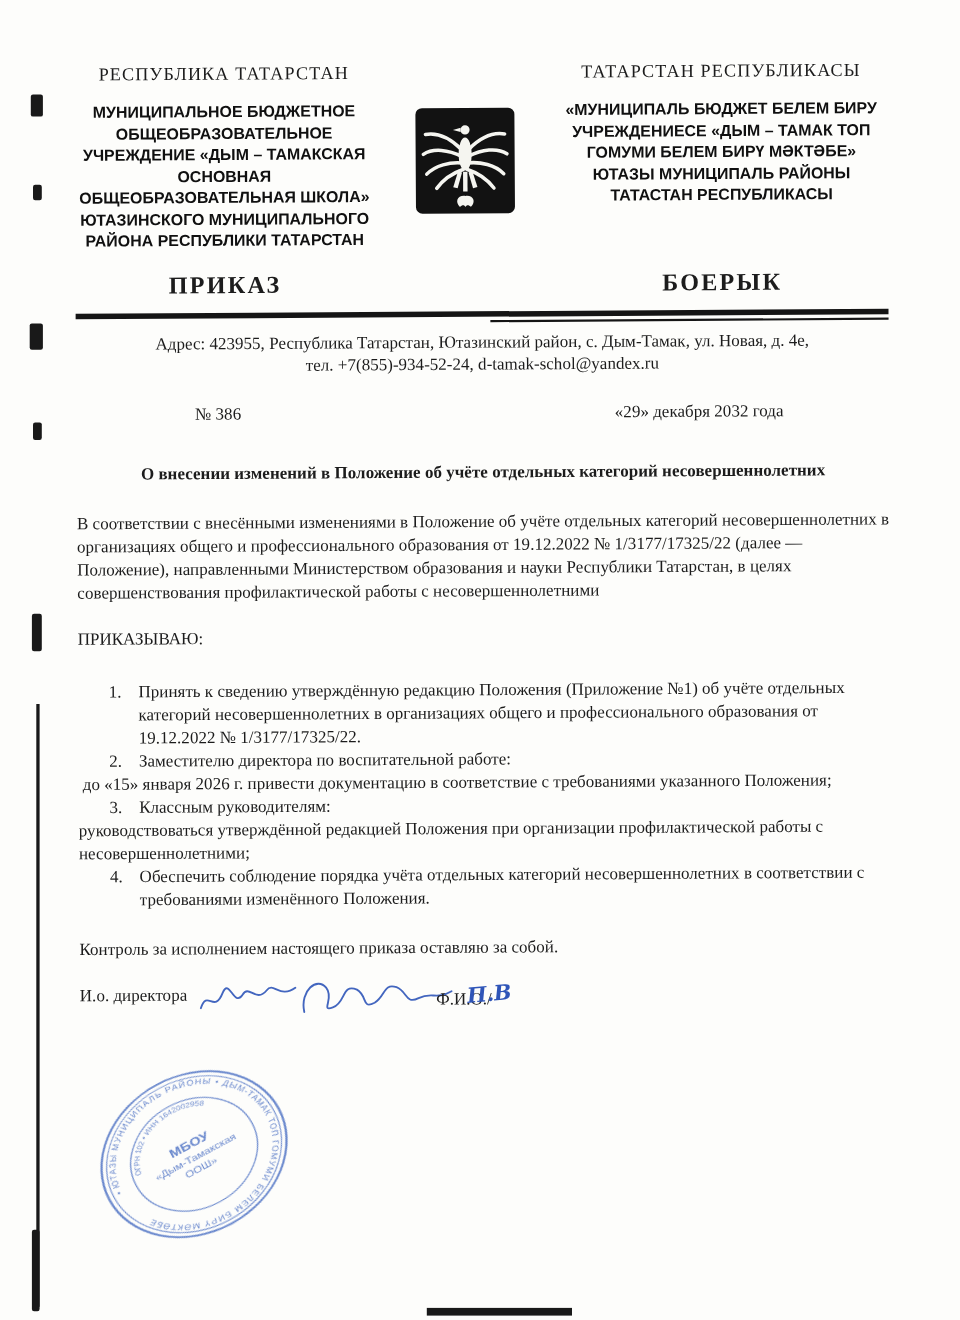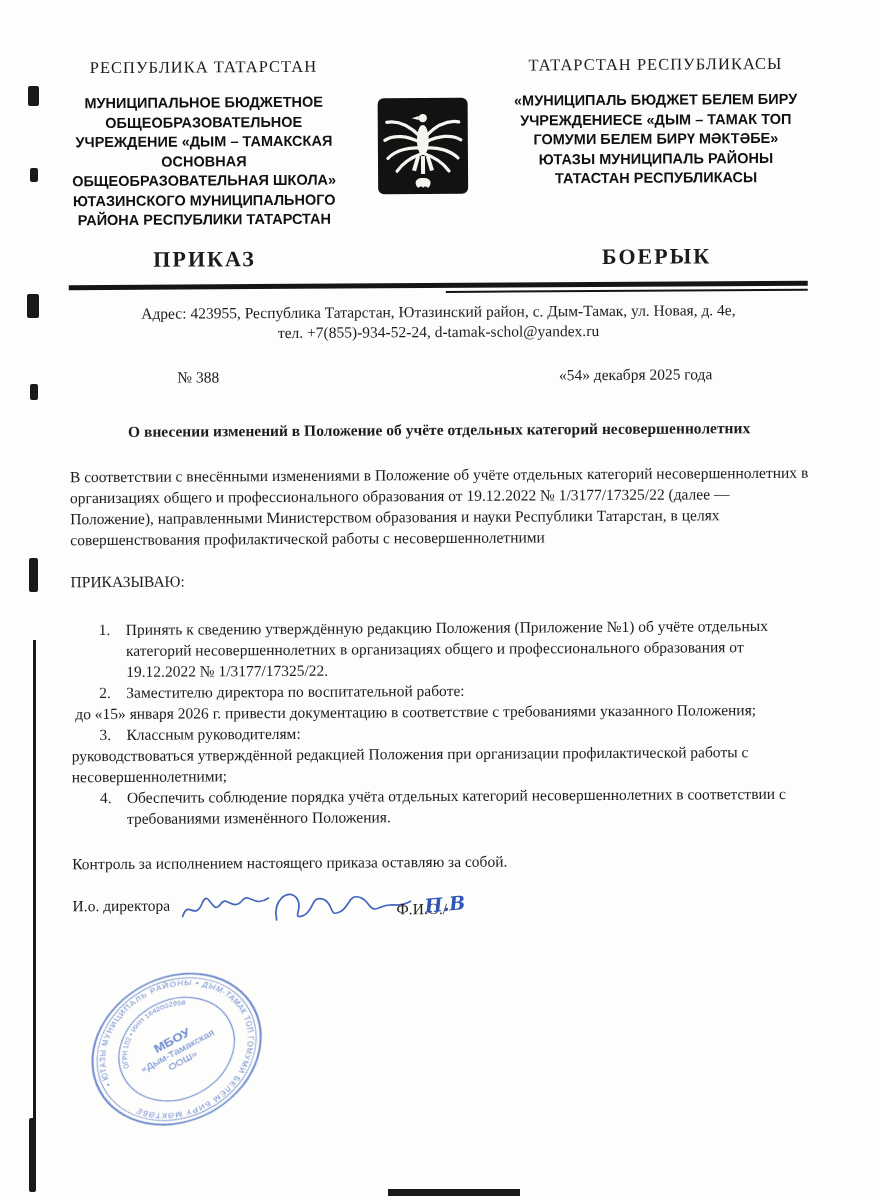--- a/index.html
+++ b/index.html
@@ -142,22 +142,22 @@
 
   <div class="rule-main"></div>
   <div class="rule-sub"></div>
 
   <div class="address">
     <div>Адрес: 423955, Республика Татарстан, Ютазинский район, с. Дым-Тамак, ул. Новая, д. 4е,</div>
     <div>тел. +7(855)-934-52-24, d-tamak-schol@yandex.ru</div>
   </div>
 
   <div class="meta">
-    <span>№ 388</span>
-    <span>«54» декабря 2025 года</span>
+    <span>№ 386</span>
+    <span>«29» декабря 2032 года</span>
   </div>
 
   <div class="title">О внесении изменений в Положение об учёте отдельных категорий несовершеннолетних</div>
 
   <p class="intro">В соответствии с внесёнными изменениями в Положение об учёте отдельных категорий несовершеннолетних в организациях общего и профессионального образования от 19.12.2022 № 1/3177/17325/22 (далее — Положение), направленными Министерством образования и науки Республики Татарстан, в целях совершенствования профилактической работы с несовершеннолетними</p>
 
   <p class="orderword">ПРИКАЗЫВАЮ:</p>
 
   <div class="list">
     <div class="li">

